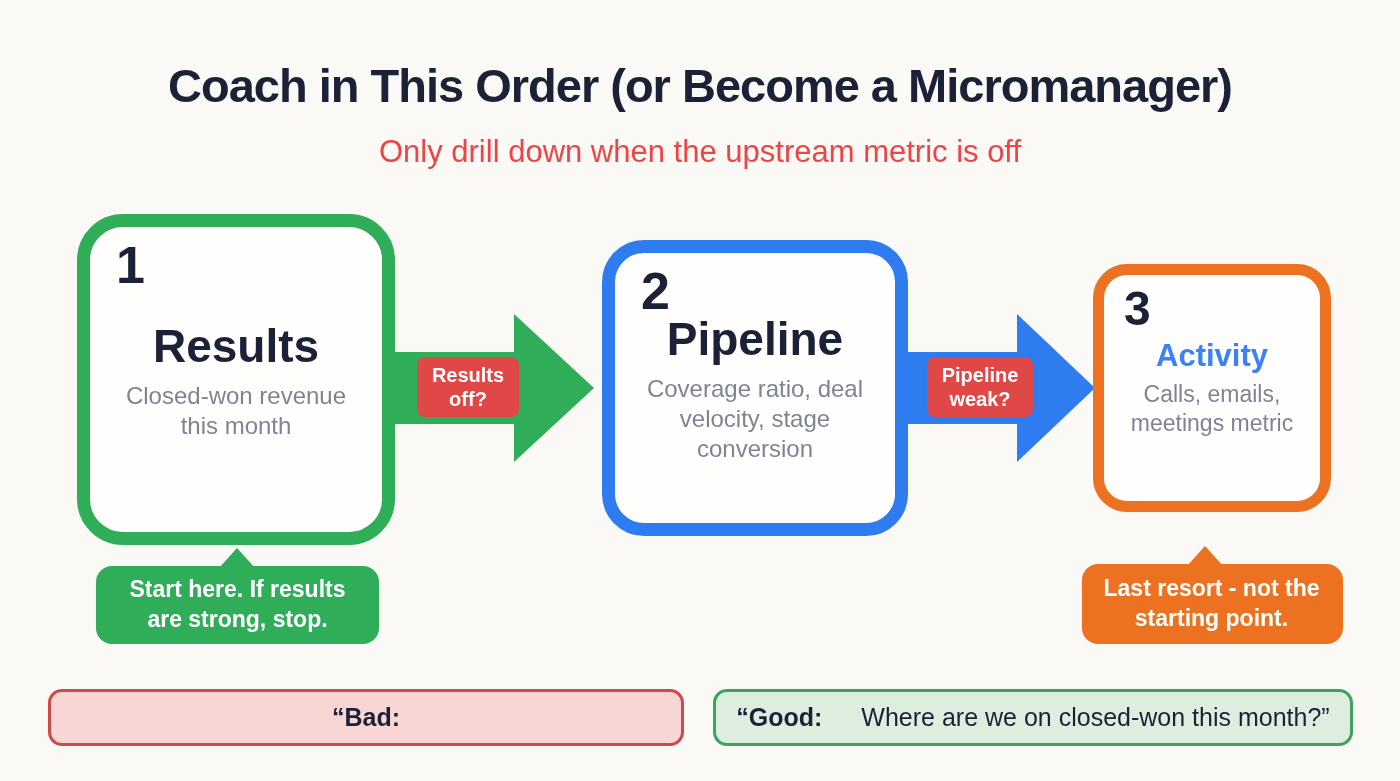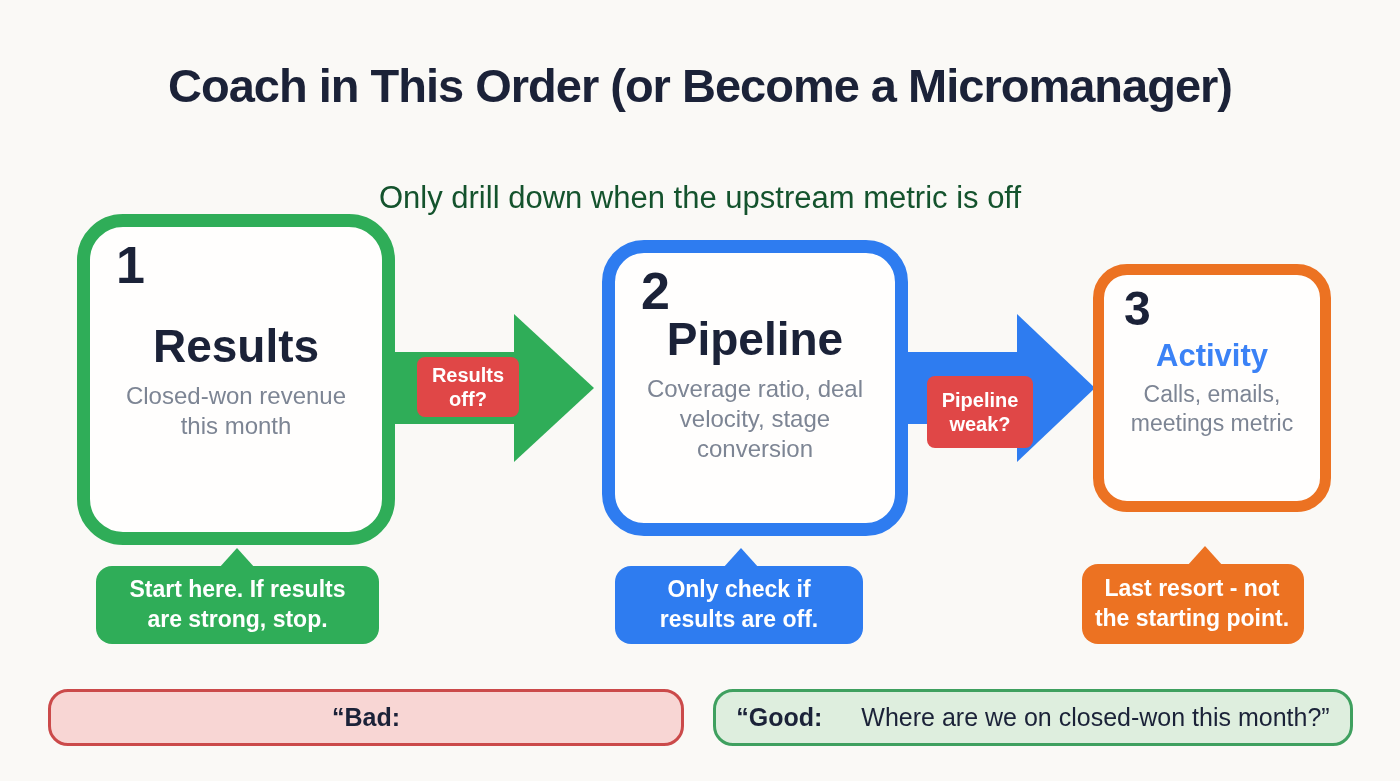--- a/index.html
+++ b/index.html
@@ -68,76 +68,76 @@
     font-size: 20px;
     font-weight: 700;
     line-height: 1.2;
     display: flex;
     align-items: center;
     justify-content: center;
     text-align: center;
     padding: 4px 6px;
   }
   .badge-1 { left: 417px; top: 357px; width: 102px; height: 60px; }
-  .badge-2 { left: 927px; top: 376px; width: 106px; height: 72px; }
+  .badge-2 { left: 927px; top: 357px; width: 106px; height: 60px; }
 
   .callout {
     position: absolute;
     border-radius: 16px;
     color: #ffffff;
     font-size: 23px;
     font-weight: 700;
     line-height: 1.3;
     display: flex;
     align-items: center;
     justify-content: center;
     text-align: center;
     padding: 10px 14px;
   }
   .callout-1 { left: 96px;  top: 566px; width: 283px; height: 78px; }
   .callout-2 { left: 615px; top: 566px; width: 248px; height: 78px; }
-  .callout-3 { left: 1082px;top: 564px; width: 222px; height: 80px; padding-left: 12px; }
+  .callout-3 { left: 1082px;top: 564px; width: 261px; height: 80px; padding-left: 12px; }
   .callout-tail {
     position: absolute;
     top: -18px;
     width: 0; height: 0;
     border-left: 18px solid transparent;
     border-right: 18px solid transparent;
     border-bottom-width: 20px;
     border-bottom-style: solid;
   }
   .tail-1 { left: 123px; }
   .tail-2 { left: 108px; }
   .tail-3 { left: 105px; }
 
   .quote {
     position: absolute;
     top: 689px;
     height: 57px;
-    border-radius: 20px;
+    border-radius: 14px;
     border-width: 3px;
     border-style: solid;
     display: flex;
     align-items: center;
     justify-content: center;
     font-size: 25px;
     white-space: pre;
   }
   .quote-bad  { left: 48px;  width: 636px; }
   .quote-good { left: 713px; width: 640px; }
   .quote-lead { font-weight: 700; }
 </style>
 </head>
 <body>
 
 <div class="canvas" style="background-color: rgb(250, 249, 246);">
 
   <div class="title" style="color: rgb(27, 34, 56);">Coach in This Order (or Become a Micromanager)</div>
 
-  <div class="subtitle" style="color: #14532d; margin-top: 46px;">Only drill down when the upstream metric is off</div>
+  <div class="subtitle" style="color: #ef4444;">Only drill down when the upstream metric is off</div>
 
   <div class="step-box box-1" style="border-color: rgb(47, 173, 88);">
     <div class="step-number" style="color: rgb(27, 34, 56);">1</div>
     <div class="step-title" style="color: rgb(27, 34, 56);">Results</div>
     <div class="step-desc" style="color: rgb(125, 133, 148);">Closed-won revenue this month</div>
   </div>
 
   <div class="arrow-shaft shaft-1" style="background-color: rgb(47, 173, 88);"></div>
   <div class="arrow-head head-1" style="border-left-color: rgb(47, 173, 88);"></div>
   <div class="arrow-badge badge-1" style="background-color: rgb(224, 71, 71);">Results off?</div>
@@ -156,24 +156,20 @@
     <div class="step-number" style="color: rgb(27, 34, 56);">3</div>
     <div class="step-title" style="color: #3b82f6;">Activity</div>
     <div class="step-desc" style="color: rgb(125, 133, 148);">Calls, emails, meetings metric</div>
   </div>
 
   <div class="callout callout-1" style="background-color: rgb(47, 173, 88);">
     <span class="callout-tail tail-1" style="border-bottom-color: rgb(47, 173, 88);"></span>
     <span>Start here. If results are strong, stop.</span>
   </div>
 
-  <div class="callout callout-2" style="background-color: rgb(46, 124, 240);">
-    <span class="callout-tail tail-2" style="border-bottom-color: rgb(46, 124, 240);"></span>
-    <span>Only check if results are off.</span>
-  </div>
 
   <div class="callout callout-3" style="background-color: rgb(236, 114, 34);">
     <span class="callout-tail tail-3" style="border-bottom-color: rgb(236, 114, 34);"></span>
     <span>Last resort - not the starting point.</span>
   </div>
 
   <div class="quote quote-bad" style="background-color: rgb(248, 214, 212); border-color: rgb(203, 74, 74); color: rgb(27, 34, 56);">
     <span class="quote-lead">“Bad:</span>
   </div>
 

